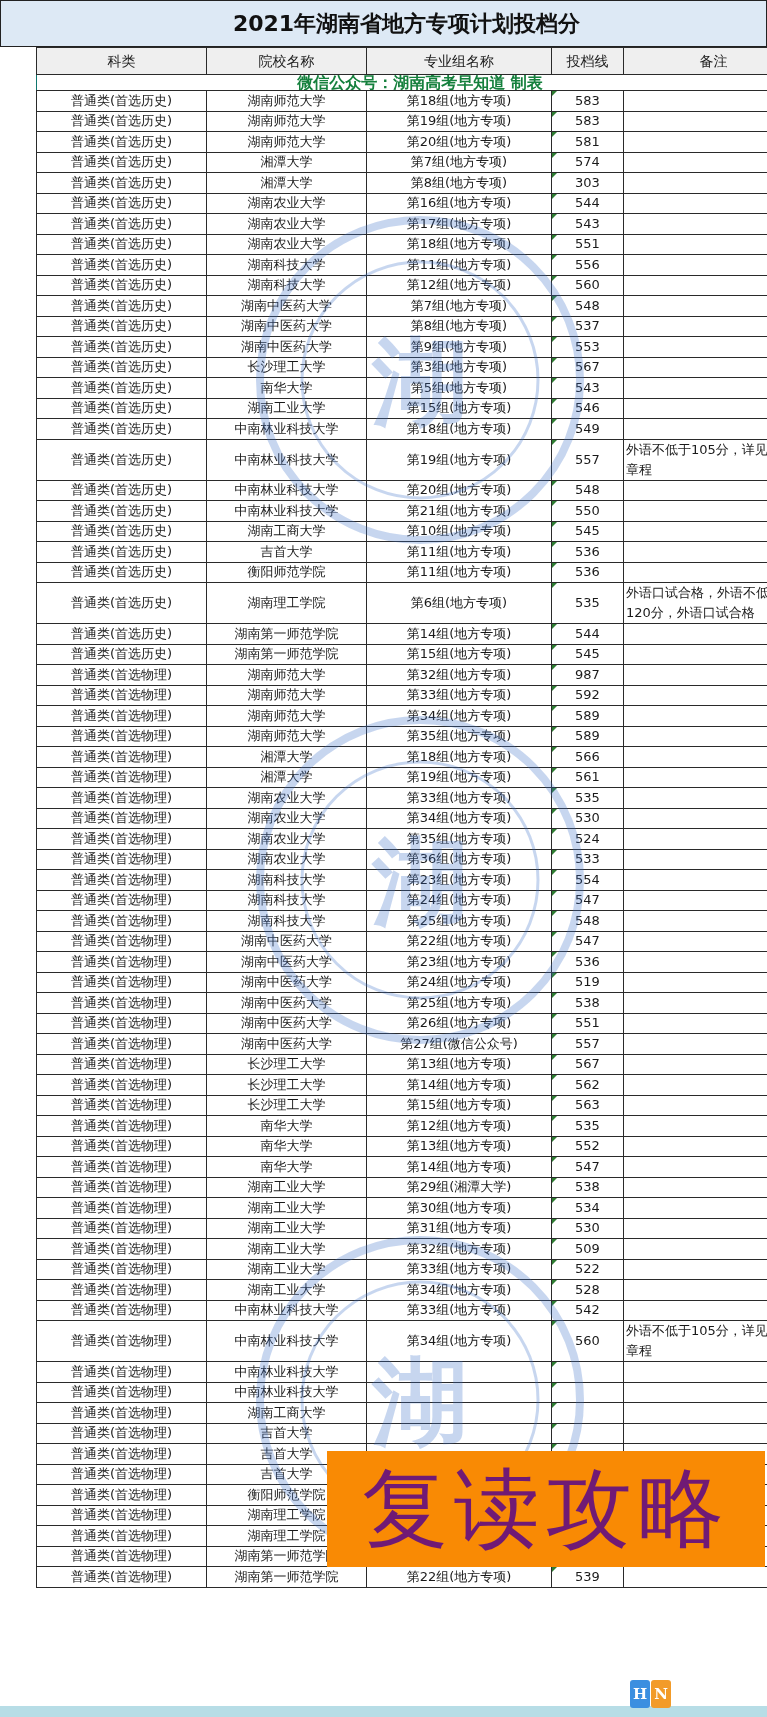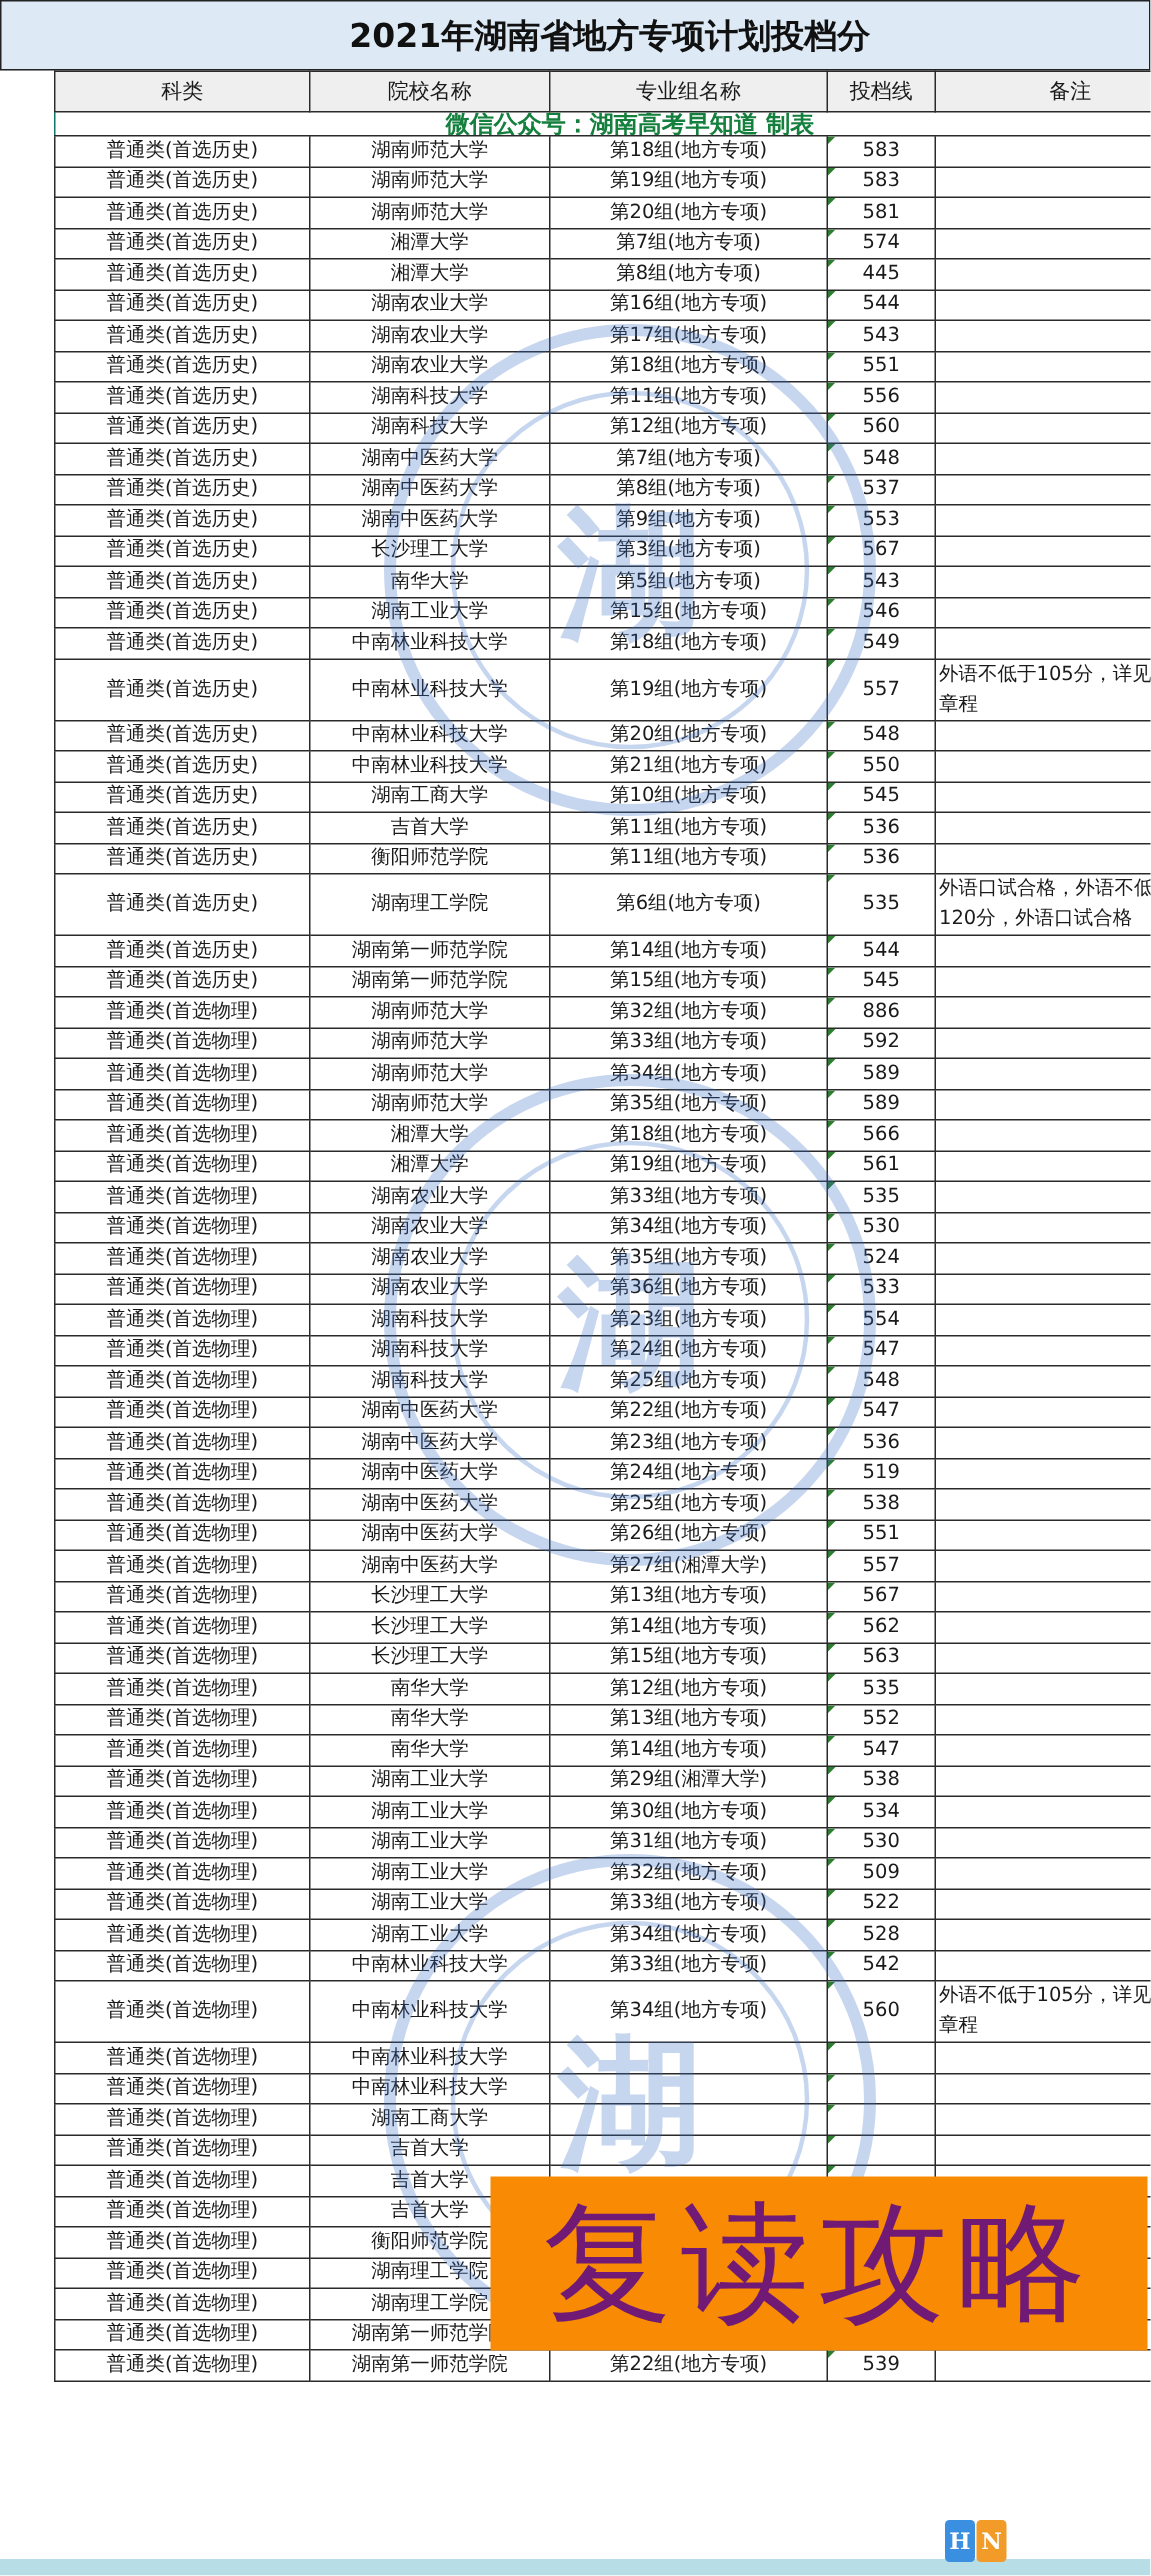--- a/index.html
+++ b/index.html
@@ -98,21 +98,21 @@
           <td>普通类(首选历史)</td>
           <td>湘潭大学</td>
           <td>第7组(地方专项)</td>
           <td class="score">574</td>
           <td class="note"></td>
         </tr>
         <tr class="row">
           <td>普通类(首选历史)</td>
           <td>湘潭大学</td>
           <td>第8组(地方专项)</td>
-          <td class="score">445</td>
+          <td class="score">303</td>
           <td class="note"></td>
         </tr>
         <tr class="row">
           <td>普通类(首选历史)</td>
           <td>湖南农业大学</td>
           <td>第16组(地方专项)</td>
           <td class="score">544</td>
           <td class="note"></td>
         </tr>
         <tr class="row">
@@ -252,21 +252,21 @@
           <td>普通类(首选历史)</td>
           <td>湖南第一师范学院</td>
           <td>第15组(地方专项)</td>
           <td class="score">545</td>
           <td class="note"></td>
         </tr>
         <tr class="row">
           <td>普通类(首选物理)</td>
           <td>湖南师范大学</td>
           <td>第32组(地方专项)</td>
-          <td class="score">886</td>
+          <td class="score">987</td>
           <td class="note"></td>
         </tr>
         <tr class="row">
           <td>普通类(首选物理)</td>
           <td>湖南师范大学</td>
           <td>第33组(地方专项)</td>
           <td class="score">592</td>
           <td class="note"></td>
         </tr>
         <tr class="row">
@@ -377,21 +377,21 @@
         <tr class="row">
           <td>普通类(首选物理)</td>
           <td>湖南中医药大学</td>
           <td>第26组(地方专项)</td>
           <td class="score">551</td>
           <td class="note"></td>
         </tr>
         <tr class="row">
           <td>普通类(首选物理)</td>
           <td>湖南中医药大学</td>
-          <td>第27组(湘潭大学)</td>
+          <td>第27组(微信公众号)</td>
           <td class="score">557</td>
           <td class="note"></td>
         </tr>
         <tr class="row">
           <td>普通类(首选物理)</td>
           <td>长沙理工大学</td>
           <td>第13组(地方专项)</td>
           <td class="score">567</td>
           <td class="note"></td>
         </tr>

